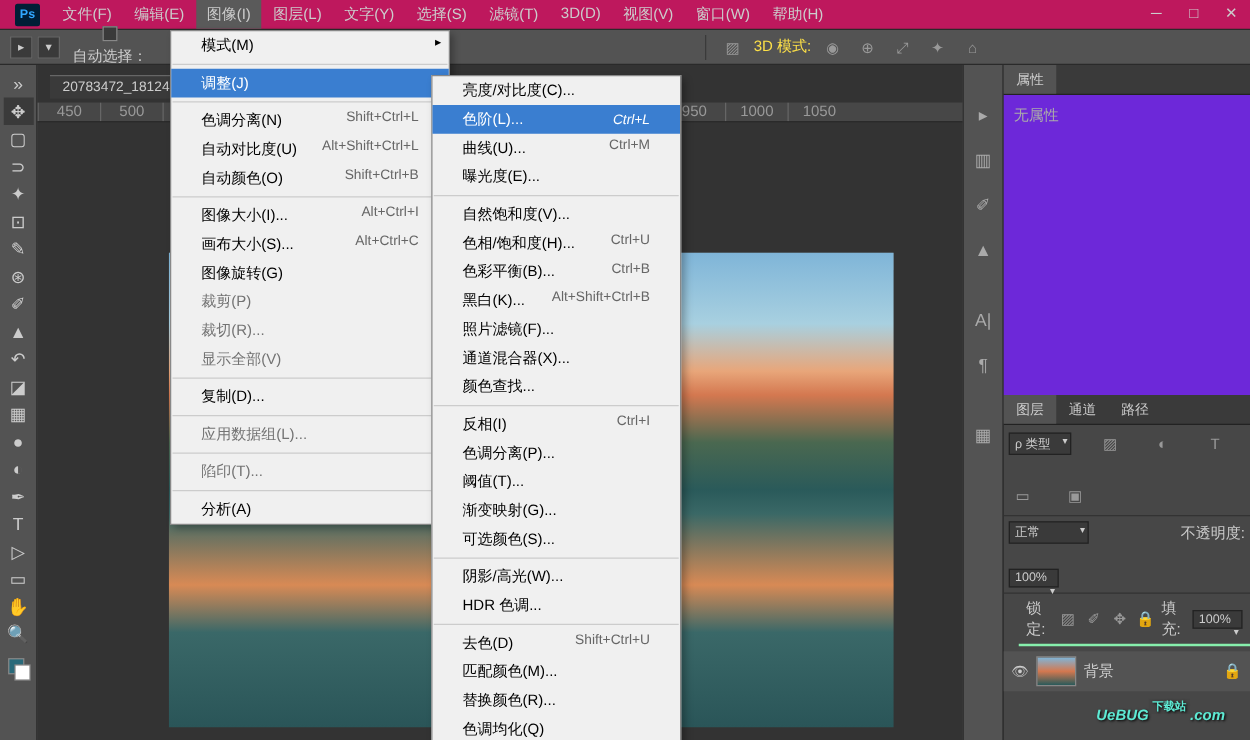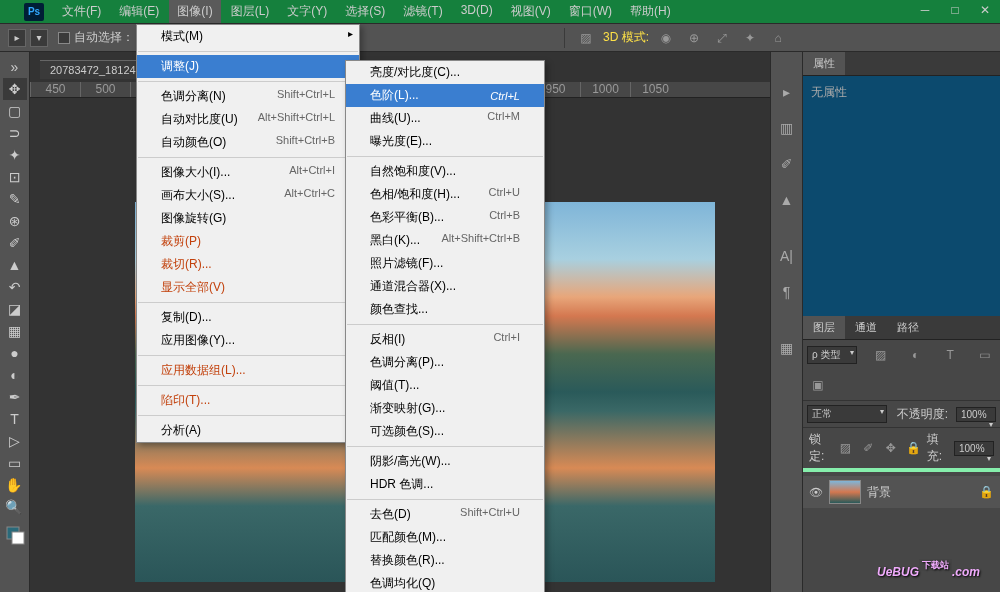--- a/index.html
+++ b/index.html
@@ -1,25 +1,25 @@
 <!DOCTYPE html>
 <html><head>
 <meta charset="utf-8">
 <style>
 * { margin: 0; padding: 0; box-sizing: border-box; font-family: "Microsoft YaHei", sans-serif; font-size: 12px; }
 body { background: #474747; color: #ccc; width: 1000px; height: 592px; overflow: hidden; position: relative; }
-.titlebar { height: 24px; background: #15803d; display: flex; align-items: center; padding-left: 24px; border-bottom: 1px solid #2a2a2a; }
+.titlebar { height: 24px; background: #be185d; display: flex; align-items: center; padding-left: 12px; border-bottom: 1px solid #2a2a2a; }
 .ps-logo { width: 20px; height: 18px; background: #001e36; color: #31a8ff; font-weight: bold; display: flex; align-items: center; justify-content: center; font-size: 10px; border-radius: 2px; margin-right: 10px; }
 .menubar { display: flex; gap: 2px; }
 .menu-item { padding: 3px 8px; cursor: pointer; color: #ccc; }
 .menu-item.active { background: #5a5a5a; }
 .win-controls { position: absolute; right: 0; top: 0; display: flex; }
 .win-btn { width: 30px; height: 20px; display: flex; align-items: center; justify-content: center; color: #ccc; cursor: pointer; }
 .optbar { height: 28px; background: #535353; border-bottom: 1px solid #2a2a2a; display: flex; align-items: center; padding: 0 8px; gap: 6px; position: relative; }
-.checkbox-label { display: flex; align-items: center; gap: 4px; color: #ccc; }
+.checkbox-label { display: flex; align-items: center; gap: 4px; color: #ccc; flex-direction: column; }
 .cbox { width: 12px; height: 12px; border: 1px solid #888; background: #3a3a3a; }
 .sep { width: 1px; height: 20px; background: #3a3a3a; margin: 0 4px; }
 .icon-btn { width: 22px; height: 22px; display: flex; align-items: center; justify-content: center; color: #999; cursor: pointer; }
 .workspace-dd { position: absolute; right: 10px; top: 2px; background: #3a3a3a; border: 1px solid #222; padding: 2px 20px 2px 8px; color: #ccc; font-size: 11px; position: relative; width: 75px; }
 .workspace-dd::after { content: "≡"; position: absolute; right: 4px; }
 .workspace-container { position: absolute; right: 8px; top: 26px; }
 .container { display: flex; height: 540px; position: relative; }
 .toolbox { width: 30px; background: #535353; border-right: 1px solid #2a2a2a; display: flex; flex-direction: column; align-items: center; padding-top: 4px; gap: 0; }
 .tool { width: 24px; height: 22px; display: flex; align-items: center; justify-content: center; color: #ccc; cursor: pointer; font-size: 14px; }
 .tool.active { background: #3a3a3a; }
@@ -29,45 +29,45 @@
 .ruler-h span { width: 50px; display: inline-block; text-align: center; border-left: 1px solid #666; flex-shrink: 0; }
 .canvas-wrap { position: absolute; top: 150px; left: 105px; width: 580px; height: 380px; overflow: hidden; }
 .canvas-img { width: 100%; height: 100%; background: linear-gradient(to bottom, #7fb5d8 0%, #a8d0e0 15%, #e8a67a 25%, #d47850 30%, #4a6850 40%, #2a5a5a 50%, #3a6866 55%, #d88a55 70%, #3a6868 80%, #2a5558 100%); position: relative; }
 .canvas-header { position: absolute; top: 0; left: 0; right: 0; height: 14px; background: #535353; color: #ccc; font-size: 10px; padding-left: 4px; display: flex; align-items: center; }
 .right-strip { width: 32px; background: #535353; border-left: 1px solid #2a2a2a; display: flex; flex-direction: column; align-items: center; padding-top: 30px; gap: 16px; }
 .strip-icon { width: 20px; height: 20px; color: #aaa; font-size: 14px; cursor: pointer; display: flex; align-items: center; justify-content: center; }
 .panels { width: 198px; background: #474747; border-left: 1px solid #2a2a2a; display: flex; flex-direction: column; }
 .panel-tabs { display: flex; background: #3a3a3a; border-bottom: 1px solid #222; text-align: center; }
 .panel-tab { padding: 4px 10px; font-size: 11px; color: #ccc; cursor: pointer; }
 .panel-tab.active { background: #535353; }
-.panel-body { background: #0c4a6e; padding: 8px; font-size: 11px; color: #ccc; flex: 1; }
+.panel-body { background: #6d28d9; padding: 8px; font-size: 11px; color: #ccc; flex: 1; }
 .noprops { color: #aaa; }
-.layer-opts { display: flex; gap: 8px; padding: 4px; align-items: center; font-size: 11px; border-bottom: 1px solid #333; flex-wrap: wrap; justify-content: space-between; }
+.layer-opts { display: flex; gap: 20px; padding: 4px; align-items: center; font-size: 11px; border-bottom: 1px solid #333; flex-wrap: wrap; }
 .dd { background: #3a3a3a; border: 1px solid #222; padding: 1px 14px 1px 4px; position: relative; font-size: 10px; color: #ccc; }
 .dd::after { content: "▾"; position: absolute; right: 2px; font-size: 8px; }
 .layers-list { padding: 4px 0; }
 .layer-row { display: flex; align-items: center; gap: 6px; padding: 4px 6px; background: #535353; }
 .eye { width: 14px; font-size: 11px; }
 .thumb { width: 32px; height: 24px; background: linear-gradient(#7fb5d8, #d47850, #2a5a5a); border: 1px solid #888; }
 .dropdown-menu { position: absolute; background: #f0f0f0; border: 1px solid #888; box-shadow: 3px 3px 6px rgba(0,0,0,0.3); color: #000; min-width: 200px; z-index: 100; }
 .dm-item { display: flex; justify-content: space-between; padding: 3px 24px 3px 24px; cursor: pointer; font-size: 12px; white-space: nowrap; position: relative; }
 .dm-item.highlighted { background: #3a7ed0; color: #fff; align-items: center; }
-.dm-item.disabled { color: #c2410c; }
+.dm-item.disabled { color: #737373; }
 .dm-item.has-sub::after { content: "▸"; position: absolute; right: 6px; font-size: 10px; }
 .dm-sep { height: 1px; background: #ccc; margin: 3px 1px; }
 .dm-shortcut { color: #666; margin-left: 20px; font-size: 11px; }
 .dm-item.highlighted .dm-shortcut { color: #fff; font-style: italic; }
 .menu1 { top: 24px; left: 136px; }
 .menu2 { top: 60px; left: 345px; width: 180px; }
-.logo-watermark { position: absolute; right: 20px; bottom: 10px; color: #f0abfc; font-weight: bold; font-size: 22px; font-style: italic; text-shadow: 1px 1px 2px #000; }
+.logo-watermark { position: absolute; right: 20px; bottom: 10px; color: #5eead4; font-weight: bold; font-size: 22px; font-style: italic; text-shadow: 1px 1px 2px #000; }
 .logo-watermark .sm { font-size: 9px; background: #444; padding: 1px 3px; font-style: normal; vertical-align: super; }
 .select-arrow-combo { display: flex; align-items: center; }
 .select-arrow-combo .arr { width: 18px; height: 18px; border: 1px solid #666; background: #3a3a3a; display: flex; align-items: center; justify-content: center; font-size: 10px; margin-right: 4px; }
 .panel-group2 { margin-top: auto; }
-.lock-row { display: flex; align-items: center; gap: 4px; padding: 3px 6px; font-size: 10px; border-bottom: 4px solid #86efac; }
+.lock-row { display: flex; align-items: center; gap: 4px; padding: 3px 6px; font-size: 10px; border-bottom: 2px solid #86efac; margin-left: 12px; }
 </style>
 </head>
 <body>
 
 <div class="titlebar">
   <div class="ps-logo">Ps</div>
   <div class="menubar" id="menubar">
       <div class="menu-item">文件(F)</div>
       <div class="menu-item">编辑(E)</div>
       <div class="menu-item active">图像(I)</div>
@@ -192,21 +192,21 @@
       </div>
       <div class="layer-opts">
         <div class="dd" style="width:50px">ρ 类型</div>
         <span class="icon-btn">▨</span>
         <span class="icon-btn">◐</span>
         <span class="icon-btn">T</span>
         <span class="icon-btn">▭</span>
         <span class="icon-btn">▣</span>
       </div>
       <div class="layer-opts">
-        <div class="dd" style="width:80px">正常</div>
+        <div class="dd" style="width:64px">正常</div>
         <span style="margin-left:auto">不透明度:</span>
         <div class="dd" style="width:40px">100%</div>
       </div>
       <div class="lock-row">
         <span>锁定:</span>
         <span class="icon-btn">▨</span>
         <span class="icon-btn">✐</span>
         <span class="icon-btn">✥</span>
         <span class="icon-btn">🔒</span>
         <span style="margin-left:auto">填充:</span>
@@ -264,23 +264,20 @@
     <div class="dm-item disabled">
       <span>裁切(R)...</span>
     </div>
     <div class="dm-item disabled">
       <span>显示全部(V)</span>
     </div>
     <div class="dm-sep"></div>
     <div class="dm-item">
       <span>复制(D)...</span>
     </div>
-    <div class="dm-item">
-      <span>应用图像(Y)...</span>
-    </div>
     <div class="dm-sep"></div>
     <div class="dm-item disabled">
       <span>应用数据组(L)...</span>
     </div>
     <div class="dm-sep"></div>
     <div class="dm-item disabled">
       <span>陷印(T)...</span>
     </div>
     <div class="dm-sep"></div>
     <div class="dm-item has-sub">

